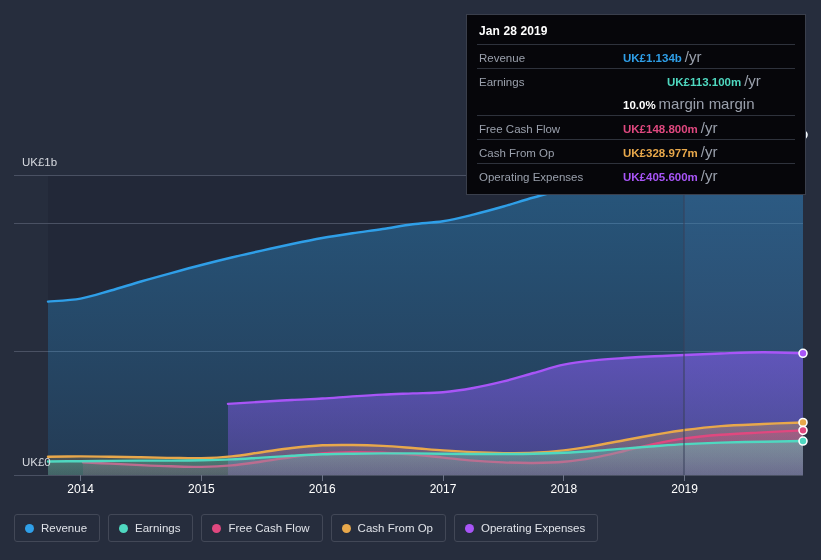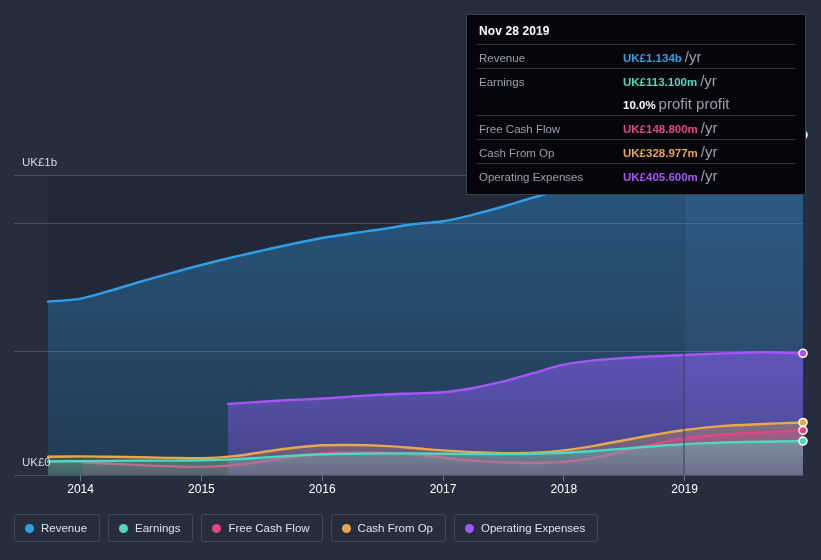--- a/index.html
+++ b/index.html
@@ -221,33 +221,33 @@
     <g id="end-dots">
         <circle cx="803" cy="134.8" r="4" fill="#2f9fe8" class="end-dot-ring"></circle>
         <circle cx="803" cy="353.32" r="4" fill="#a855f7" class="end-dot-ring"></circle>
         <circle cx="803" cy="422.44" r="4" fill="#e8a84b" class="end-dot-ring"></circle>
         <circle cx="803" cy="430.36" r="4" fill="#e0487f" class="end-dot-ring"></circle>
         <circle cx="803" cy="441.07" r="4" fill="#4fd8c0" class="end-dot-ring"></circle>
       </g>
   </svg>
 
   <div id="tooltip">
-    <div class="tt-date">Nov 28 2019</div>
+    <div class="tt-date">Jan 28 2019</div>
     <div id="tooltip-rows">
         <div class="tt-row">
           <div class="tt-label">Revenue</div>
           <div><span class="tt-val" style="color: rgb(47, 159, 232);">UK£1.134b</span><span class="tt-unit">/yr</span></div>
         </div>
         <div class="tt-row">
           <div class="tt-label">Earnings</div>
-          <div><span class="tt-val" style="color: rgb(79, 216, 192);">UK£113.100m</span><span class="tt-unit">/yr</span></div>
+          <div><span class="tt-val" style="color: rgb(79, 216, 192); margin-left: 44px;">UK£113.100m</span><span class="tt-unit">/yr</span></div>
         </div>
         <div class="tt-row no-rule">
           <div class="tt-label"></div>
-          <div><span class="tt-val" style="color: rgb(255, 255, 255); margin-top: 23px;">10.0%</span><span class="tt-unit">profit profit</span></div>
+          <div><span class="tt-val" style="color: rgb(255, 255, 255); margin-top: 23px;">10.0%</span><span class="tt-unit">margin margin</span></div>
         </div>
         <div class="tt-row">
           <div class="tt-label">Free Cash Flow</div>
           <div><span class="tt-val" style="color: rgb(224, 72, 127); text-align: center;">UK£148.800m</span><span class="tt-unit">/yr</span></div>
         </div>
         <div class="tt-row">
           <div class="tt-label">Cash From Op</div>
           <div><span class="tt-val" style="color: rgb(232, 168, 75);">UK£328.977m</span><span class="tt-unit">/yr</span></div>
         </div>
         <div class="tt-row">

